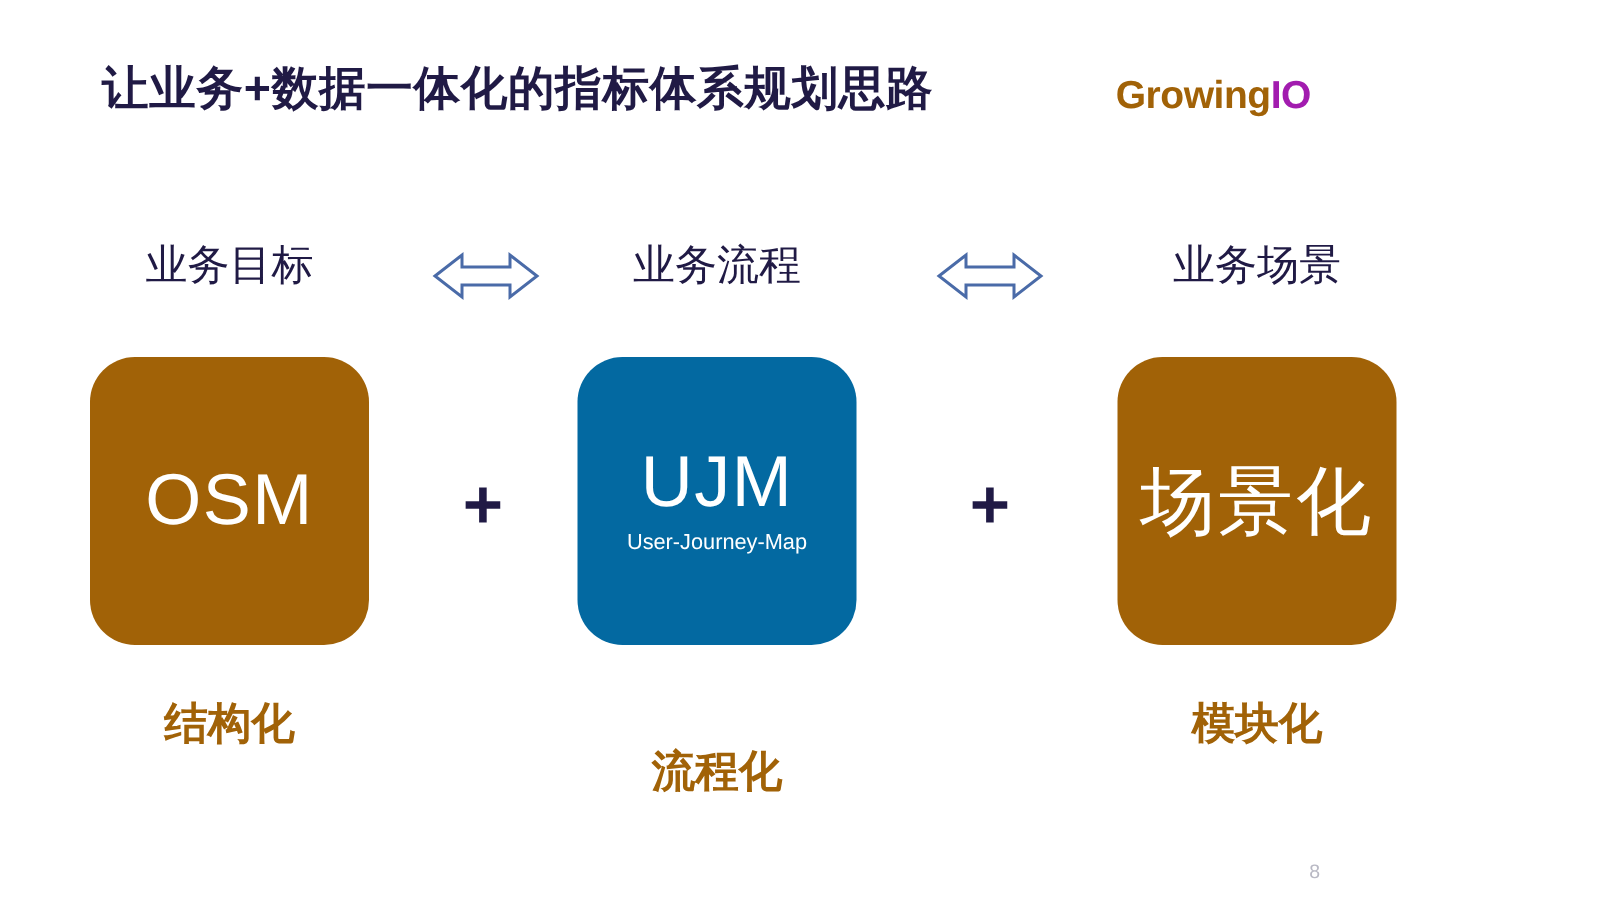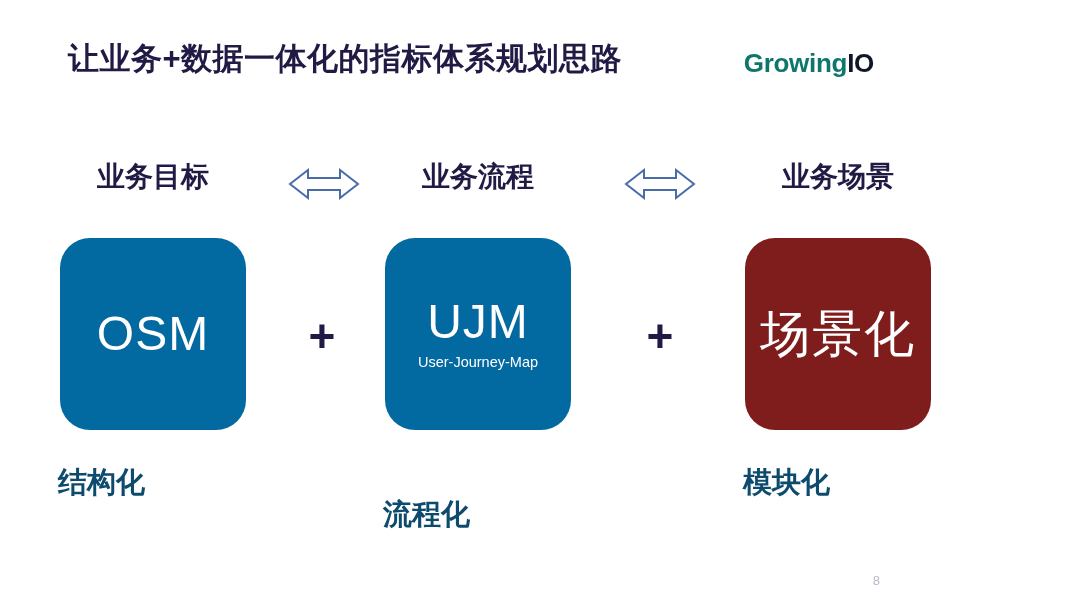--- a/index.html
+++ b/index.html
@@ -34,40 +34,40 @@
   }
   .logo {
     position: absolute;
     right: 58px;
     top: 48px;
     font-size: 26px;
     font-weight: bold;
     letter-spacing: -0.3px;
     white-space: nowrap;
   }
-  .logo .logo-growing { color: #0f766e; }
-  .logo .logo-io { color: #0f172a; }
+  .logo .logo-growing { color: #a16207; }
+  .logo .logo-io { color: #a21caf; }
 
   
   .stage {
     position: absolute;
     left: 0;
     top: 0;
     width: 1080px;
     height: 608px;
   }
 
   
   .col-head {
     position: absolute;
     top: 158px;
     width: 190px;
     text-align: center;
     font-size: 28px;
-    font-weight: bold;
+    font-weight: normal;
     color: #201a45;
     white-space: nowrap;
   }
   .col-head.c1 { left: 58px; }
   .col-head.c2 { left: 383px; }
   .col-head.c3 { left: 743px; }
 
   
   .arrow {
     position: absolute;
@@ -86,23 +86,23 @@
     width: 186px;
     height: 192px;
     border-radius: 30px;
     display: flex;
     flex-direction: column;
     align-items: center;
     justify-content: center;
     box-sizing: border-box;
     padding: 0 8px;
   }
-  .card.c1 { left: 60px; background: #0369a1; }
+  .card.c1 { left: 60px; background: #a16207; }
   .card.c2 { left: 385px; background: #0369a1; }
-  .card.c3 { left: 745px; background: #7f1d1d; }
+  .card.c3 { left: 745px; background: #a16207; }
 
   .card-title {
     color: #ffffff;
     font-size: 48px;
     font-weight: 300;
     line-height: 1.05;
     letter-spacing: 1px;
     text-align: center;
   }
   .card-title.cjk {
@@ -132,23 +132,24 @@
     font-weight: bold;
   }
   .plus.p1 { left: 295px; }
   .plus.p2 { left: 633px; }
 
   
   .foot-label {
     position: absolute;
     top: 463px;
     width: 190px;
+    text-align: center;
     font-size: 29px;
     font-weight: bold;
-    color: #0c4a6e;
+    color: #a16207;
     white-space: nowrap;
   }
   .foot-label.c1 { left: 58px; }
   .foot-label.c2 { left: 383px; margin-top: 32px; }
   .foot-label.c3 { left: 743px; font-family: Liberation Mono, monospace; }
 
   
   .page-number {
     position: absolute;
     right: 52px;

